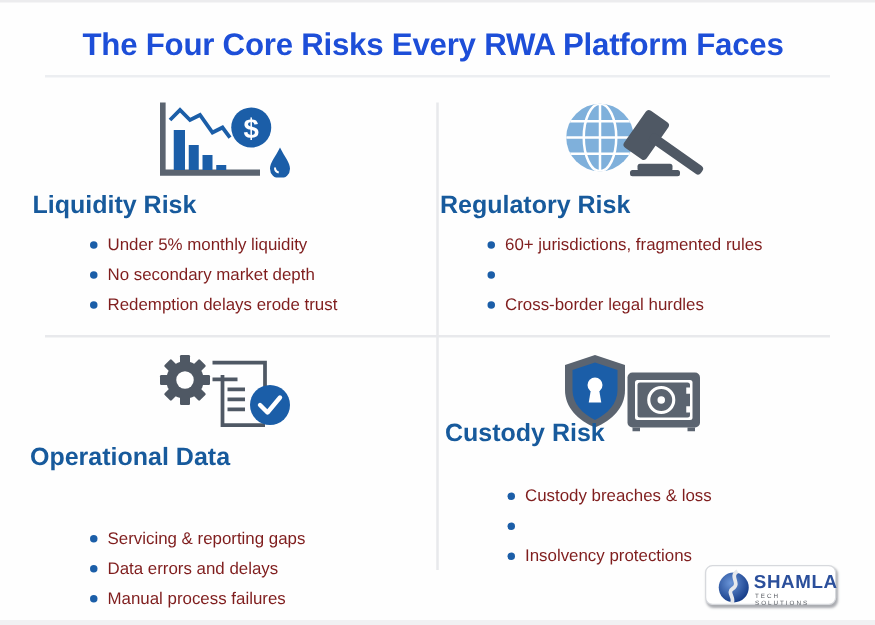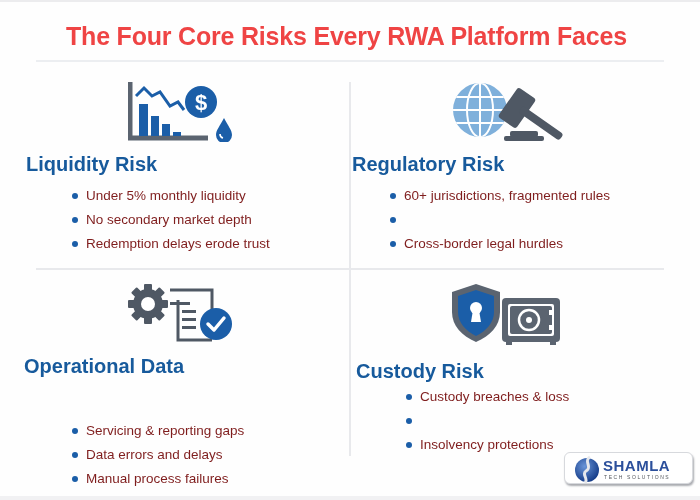--- a/index.html
+++ b/index.html
@@ -2,21 +2,21 @@
 <html><head>
 <meta charset="utf-8">
 <style>
   * { box-sizing: border-box; margin: 0; padding: 0; }
   html, body { width: 700px; height: 500px; background: #ffffff; overflow: hidden; }
   body { font-family: "Liberation Sans", "DejaVu Sans", sans-serif; position: relative; }
   .page { position: absolute; left: 0; top: 0; width: 700px; height: 500px; background: #fefefe; }
   .topline { position: absolute; left: 0; top: 0; width: 700px; height: 2px; background: #ececee; }
   .title {
     position: absolute; left: 66px; top: 22px; font-size: 25px; font-weight: bold;
-    color: #ef4444; letter-spacing: -0.2px; white-space: nowrap;
+    color: #1d4ed8; letter-spacing: -0.2px; white-space: nowrap;
   }
   .title-rule { position: absolute; left: 36px; top: 60px; width: 628px; height: 2px; background: #eceef1; }
   .vdiv { position: absolute; left: 349px; top: 82px; width: 2px; height: 374px; background: #e8e9ec; }
   .hdiv { position: absolute; left: 36px; top: 268px; width: 628px; height: 2px; background: #e8e9ec; }
   .bottomline { position: absolute; left: 0; top: 496px; width: 700px; height: 4px; background: #f1f1f3; }
 
   .icon { position: absolute; }
   .card-title {
     position: absolute; font-size: 20px; font-weight: bold; color: #175a9c; white-space: nowrap;
     width: 300px; text-align: left;
@@ -25,21 +25,21 @@
   .bullets li {
     position: relative; font-size: 13.5px; color: #7f1d1d; height: 24px; line-height: 20px;
     padding-left: 16px; white-space: nowrap;
   }
   .bullets li .dot {
     position: absolute; left: 2px; top: 7px; width: 6px; height: 6px; border-radius: 50%;
     background: #1b5ea8;
   }
 
   .logo {
-    position: absolute; left: 564px; top: 452px; width: 129px; height: 32px;
+    position: absolute; left: 564px; top: 452px; width: 105px; height: 32px;
     border: 1px solid #d7d9dd; border-radius: 6px; background: #fff;
     box-shadow: 1px 2px 2px #a9abb0;
   }
   .logo-mark { position: absolute; left: 8px; top: 2px; }
   .logo-name { position: absolute; left: 38px; top: 4px; font-size: 15px; font-weight: bold; color: #2b4f9b; letter-spacing: 0.5px; }
   .logo-sub { position: absolute; left: 39px; top: 21px; font-size: 5px; color: #55595f; letter-spacing: 1.6px; }
 </style>
 </head>
 <body>
 
@@ -137,21 +137,21 @@
       <circle cx="81" cy="38" r="3" fill="#ffffff"></circle>
       <rect x="101" y="28" width="3" height="5" fill="#ffffff"></rect>
       <rect x="101" y="43" width="3" height="5" fill="#ffffff"></rect>
       <rect x="58" y="60" width="6" height="3" fill="#5b6470"></rect>
       <rect x="102" y="60" width="6" height="3" fill="#5b6470"></rect>
       <path d="M28 2 L52 10 V30 C52 44 42 54 28 60 C14 54 4 44 4 30 V10 Z" fill="#5b6470"></path>
       <path d="M28 8 L46 14 V30 C46 41 38 49 28 54 C18 49 10 41 10 30 V14 Z" fill="#1b5ea8"></path>
       <circle cx="28" cy="26" r="6" fill="#ffffff"></circle>
       <path d="M25 28 L23 40 H33 L31 28 Z" fill="#ffffff"></path>
     </svg>
-    <div class="card-title" style="left:356px; top:360px;">Custody Risk</div>
+    <div class="card-title" style="left:356px; top:336px;">Custody Risk</div>
     <ul class="bullets" style="left:404px; top:387px;">
       <li><span class="dot"></span><span>Custody breaches &amp; loss</span></li>
       <li><span class="dot"></span></li>
       <li><span class="dot"></span><span>Insolvency protections</span></li>
     </ul>
   </div>
 
   <div class="logo">
     <svg class="logo-mark" width="28" height="28" viewBox="0 0 28 28">
       <defs>

